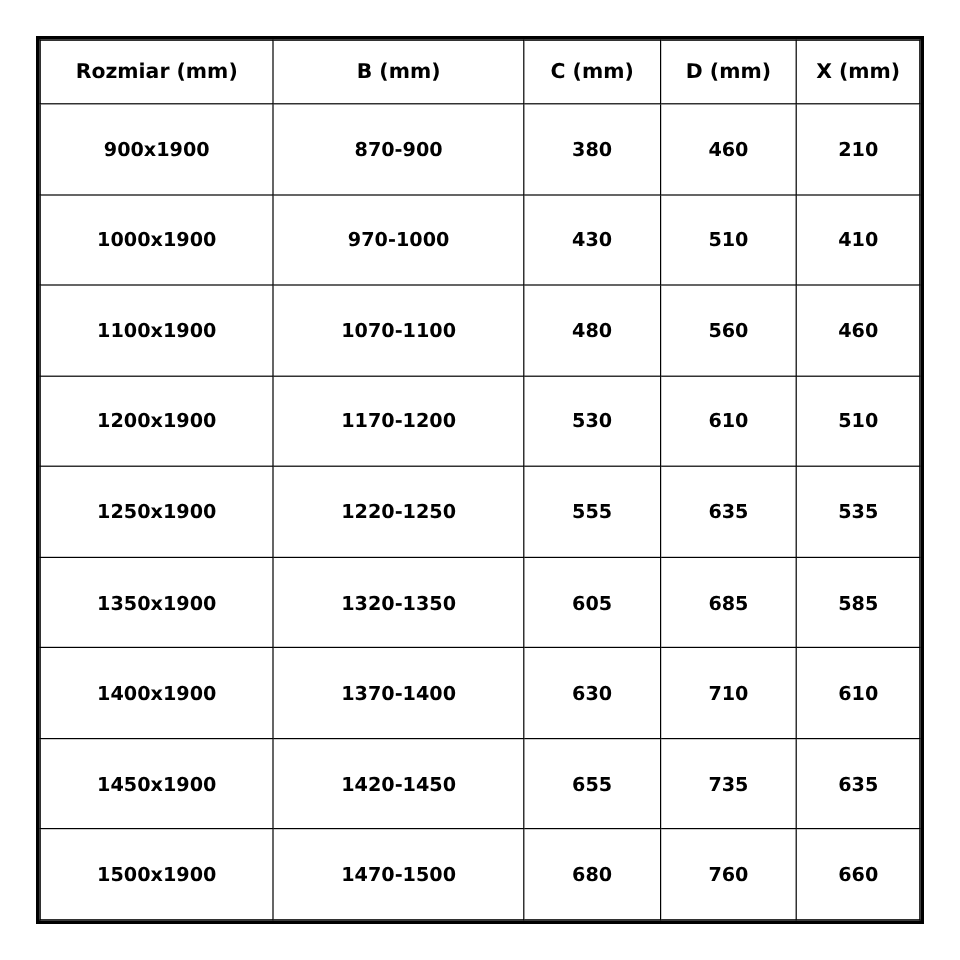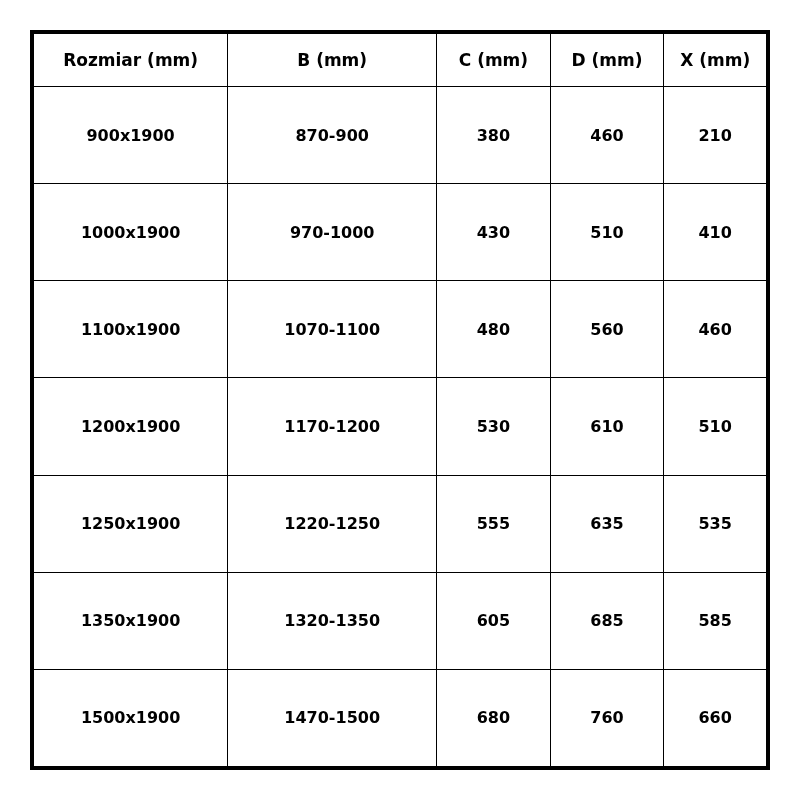--- a/index.html
+++ b/index.html
@@ -123,20 +123,34 @@
           <td>535</td>
         </tr>
         <tr>
           <td class="size">1350x1900</td>
           <td class="range">1320-1350</td>
           <td>605</td>
           <td>685</td>
           <td>585</td>
         </tr>
         <tr>
+          <td class="size">1400x1900</td>
+          <td class="range">1370-1400</td>
+          <td>630</td>
+          <td>710</td>
+          <td>610</td>
+        </tr>
+        <tr>
+          <td class="size">1450x1900</td>
+          <td class="range">1420-1450</td>
+          <td>655</td>
+          <td>735</td>
+          <td>635</td>
+        </tr>
+        <tr>
           <td class="size">1500x1900</td>
           <td class="range">1470-1500</td>
           <td>680</td>
           <td>760</td>
           <td>660</td>
         </tr>
       </tbody>
     </table>
   </div>
 </div>

